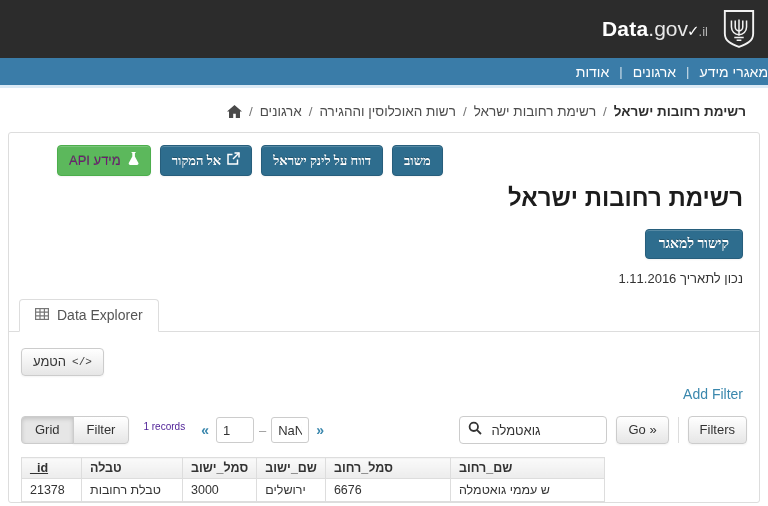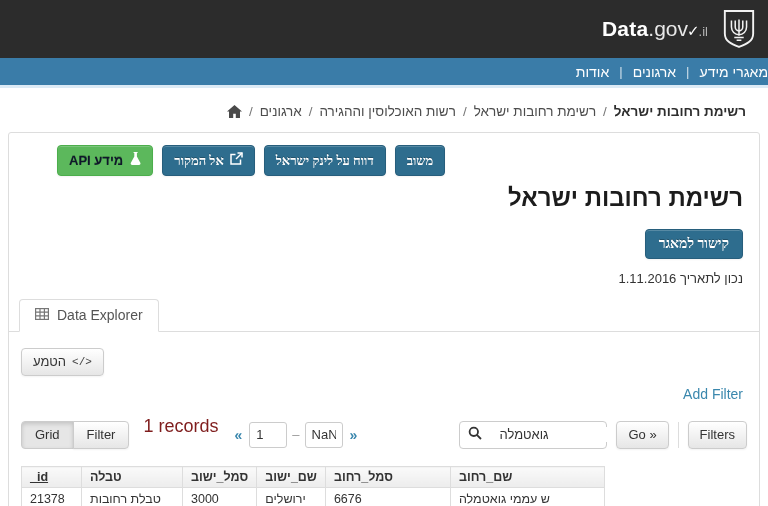--- a/index.html
+++ b/index.html
@@ -37,21 +37,21 @@
   .panel { margin:0 8px; border:1px solid #ddd; border-radius:3px;
     min-height:366px; padding-top:12px; background:#fff; }
 
   
   .btn { display:inline-flex; align-items:center; gap:6px; padding:5px 11px;
     font-size:13px; color:#333; border:1px solid #ccc; border-radius:4px;
     background:linear-gradient(#ffffff,#e6e6e6); cursor:pointer; text-decoration:none;
     box-shadow:inset 0 1px 0 rgba(255,255,255,.2), 0 1px 2px rgba(0,0,0,.05); line-height:16px; }
   .btn-teal { background:#2e6d8e; border-color:#275e7c; color:#fff; font-weight:bold;
     text-shadow:0 -1px 0 rgba(0,0,0,.25);font-family:Liberation Serif, serif; }
-  .btn-green { background:#5cb85c; border-color:#4cae4c; color:#0f172a; font-weight:bold;
+  .btn-green { background:#5cb85c; border-color:#4cae4c; color:#701a75; font-weight:normal;
     text-shadow:0 -1px 0 rgba(0,0,0,.25); }
   .btn-pressed { background:#e6e6e6; box-shadow:inset 0 2px 4px rgba(0,0,0,.15); }
 
   .actions { display:flex; gap:9px; margin-left:48px; }
 
   .title-wrap { text-align:right; padding-right:16px; }
   .title-wrap h1 { font-size:24px; font-weight:bold; color:#1c1c1c; margin-top:8px; }
   .link-btn { margin-top:17px; font-size:14px; padding:6px 13px; }
   .date-note { margin-top:12px; font-size:13px; color:#333; }
 
@@ -66,28 +66,28 @@
 
   .add-filter-row { text-align:right; margin-top:9px; padding-right:4px; }
   .add-filter-row a { color:#3a87ad; font-size:14px; text-decoration:none; cursor:pointer; }
 
   
   .toolbar { display:flex; align-items:center; margin-top:13px; }
   .btn-group { display:inline-flex; }
   .btn-group .btn { border-radius:0; margin-left:-1px; padding:5px 13px; }
   .btn-group .btn:first-child { border-radius:4px 0 0 4px; margin-left:0; }
   .btn-group .btn:last-child { border-radius:0 4px 4px 0; }
-  .records { font-size:18px; color:#7f1d1d; margin:0 16px 16px 14px; }
+  .records { font-size:10px; color:#4c1d95; margin:0 16px 8px 14px; }
   .pager { display:flex; align-items:center; gap:7px; }
   .pager a { color:#3a87ad; font-size:14px; font-weight:bold; text-decoration:none; cursor:pointer; }
   .pager input { width:38px; height:26px; border:1px solid #ccc; border-radius:3px;
     padding:2px 6px; font-size:13px; color:#333; font-family:inherit; }
   .pager .dash { color:#999; font-size:13px; margin:0 -2px; }
   .tb-right { margin-left:auto; display:flex; align-items:center; }
-  .search-box { display:flex; align-items:center; gap:17px; border:1px solid #ccc;
+  .search-box { display:flex; align-items:center; gap:9px; border:1px solid #ccc;
     border-radius:4px; height:28px; padding:0 8px; width:148px; background:#fff; }
   .search-box input { border:none; outline:none; width:108px; font-size:13px;
     color:#333; font-family:inherit; }
   .go-btn { margin-left:9px; }
   .vdiv { width:1px; height:26px; background:#ddd; margin:0 9px; }
 
   
   table { border-collapse:collapse; margin-top:13px; font-size:12.5px; color:#333;
     table-layout:fixed; }
   th,td { border:1px solid #ddd; text-align:left; overflow:hidden; white-space:nowrap; }

